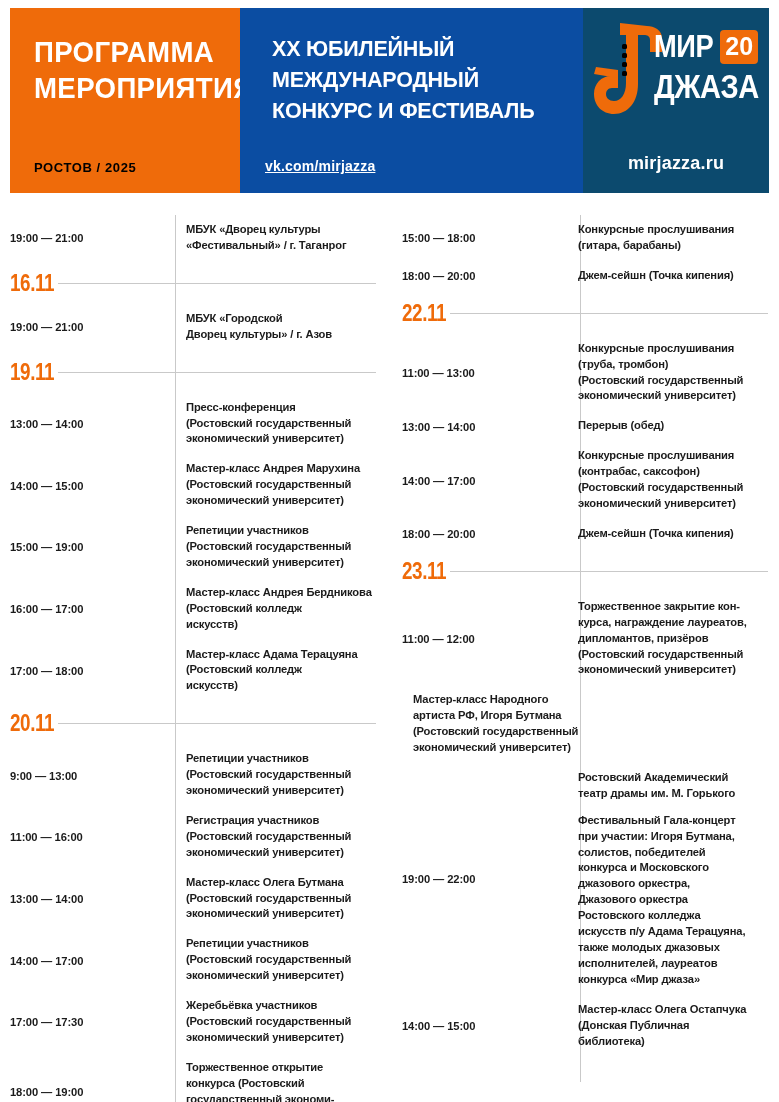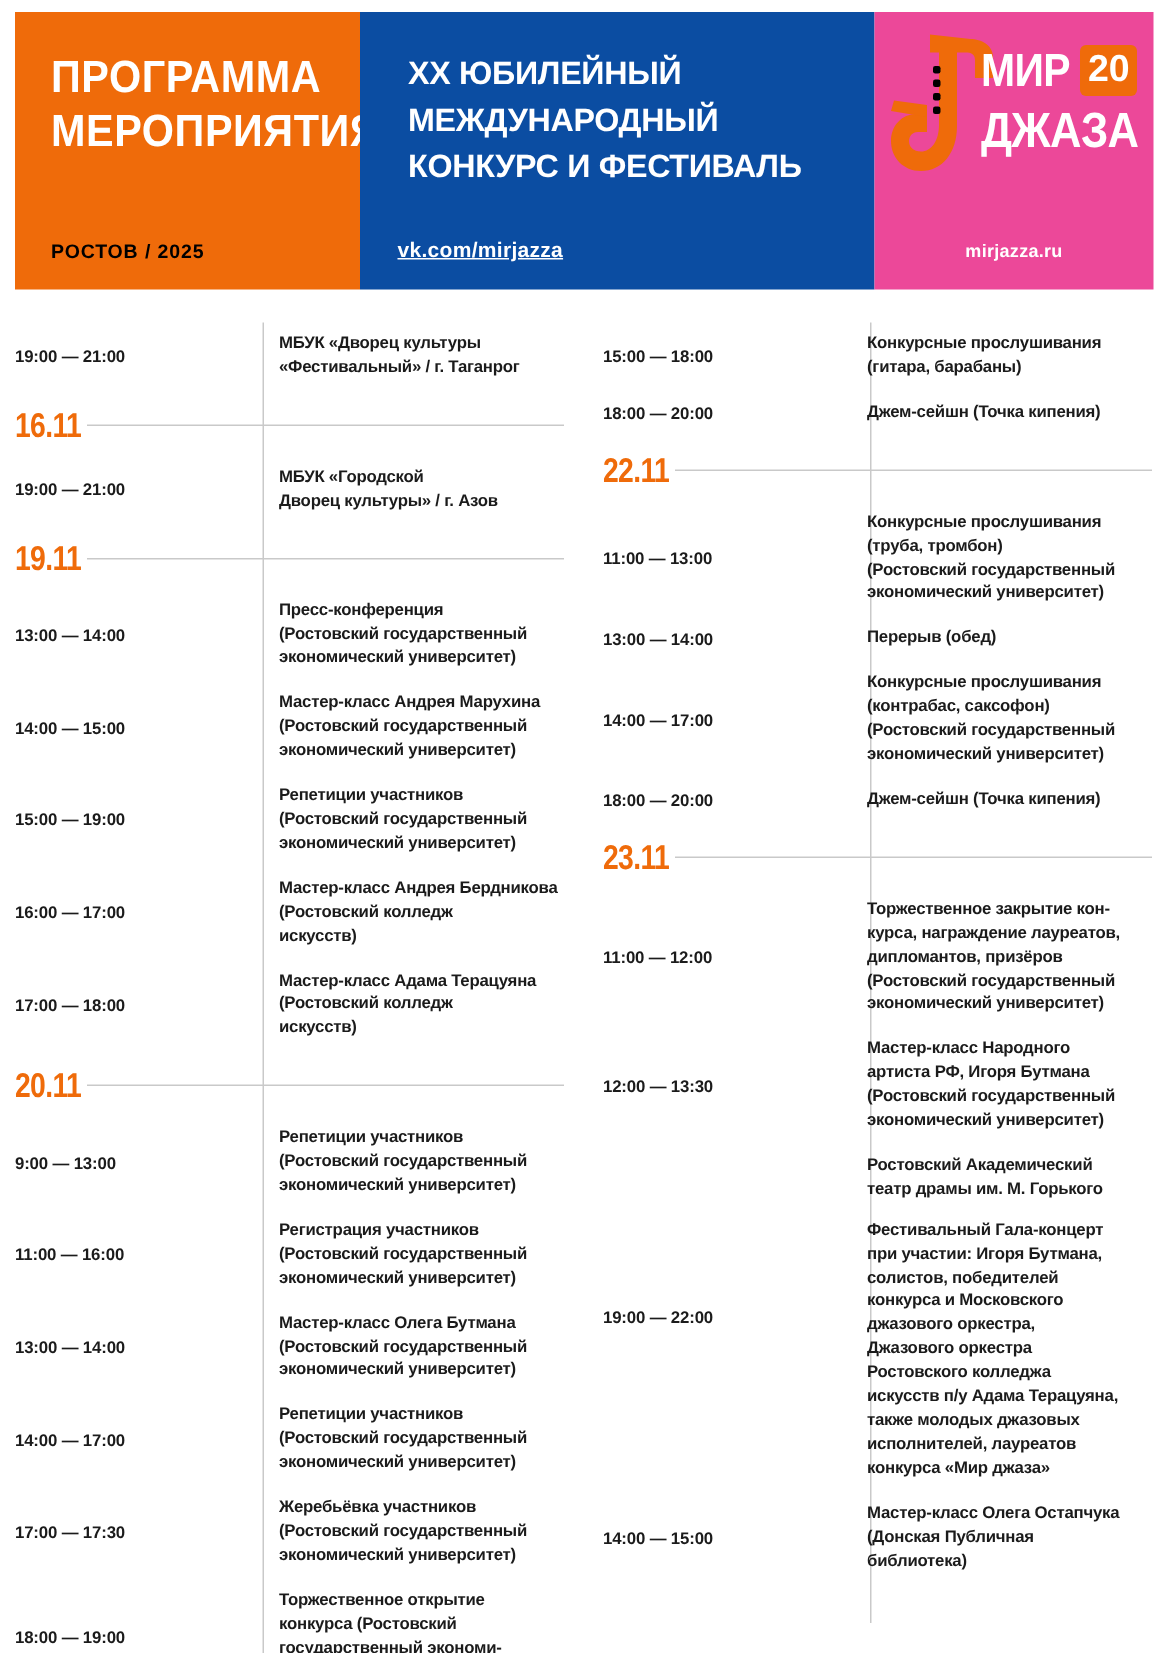--- a/index.html
+++ b/index.html
@@ -30,21 +30,21 @@
     background: #ef6b0a;
     width: 230px;
     padding: 26px 0 0 24px;
   }
   .band-blue {
     background: #0b4da2;
     flex: 1;
     padding: 26px 0 0 32px;
   }
   .band-black {
-    background: #ec4899;
+    background: #0c4a6e;
     width: 186px;
     padding: 12px;
   }
 
   .prog-title {
     color: #ffffff;
     font-family: "Liberation Sans Narrow", "Liberation Sans", sans-serif;
     font-weight: 700;
     font-size: 30px;
     line-height: 1.2;
@@ -79,21 +79,21 @@
     font-size: 14px;
     font-weight: 700;
     letter-spacing: 0.2px;
   }
   .site-link {
     position: absolute;
     left: 50%;
     transform: translateX(-50%);
     bottom: 19px;
     color: #ffffff;
-    font-size: 12px;
+    font-size: 18px;
     font-weight: 700;
     letter-spacing: 0.2px;
     white-space: nowrap;
   }
 
   
   .logo-wrap {
     position: absolute;
     top: 14px;
     left: 50%;
@@ -413,21 +413,20 @@
             </div>
             <div class="row">
               <div class="row-time">11:00 — 12:00</div>
               <div class="row-desc"><div>Торжественное закрытие кон-
 курса, награждение лауреатов,
 дипломантов, призёров
 (Ростовский государственный
 экономический университет)</div></div>
             </div>
             <div class="row">
-              <div class="row-time">12:00 — 13:30</div>
               <div class="row-desc"><div>Мастер-класс Народного
 артиста РФ, Игоря Бутмана
 (Ростовский государственный
 экономический университет)</div></div>
             </div>
             <div class="row">
               <div class="row-time">19:00 — 22:00</div>
               <div class="row-desc"><div>Ростовский Академический
 театр драмы им. М. Горького</div><div class="para">Фестивальный Гала-концерт
 при участии: Игоря Бутмана,

